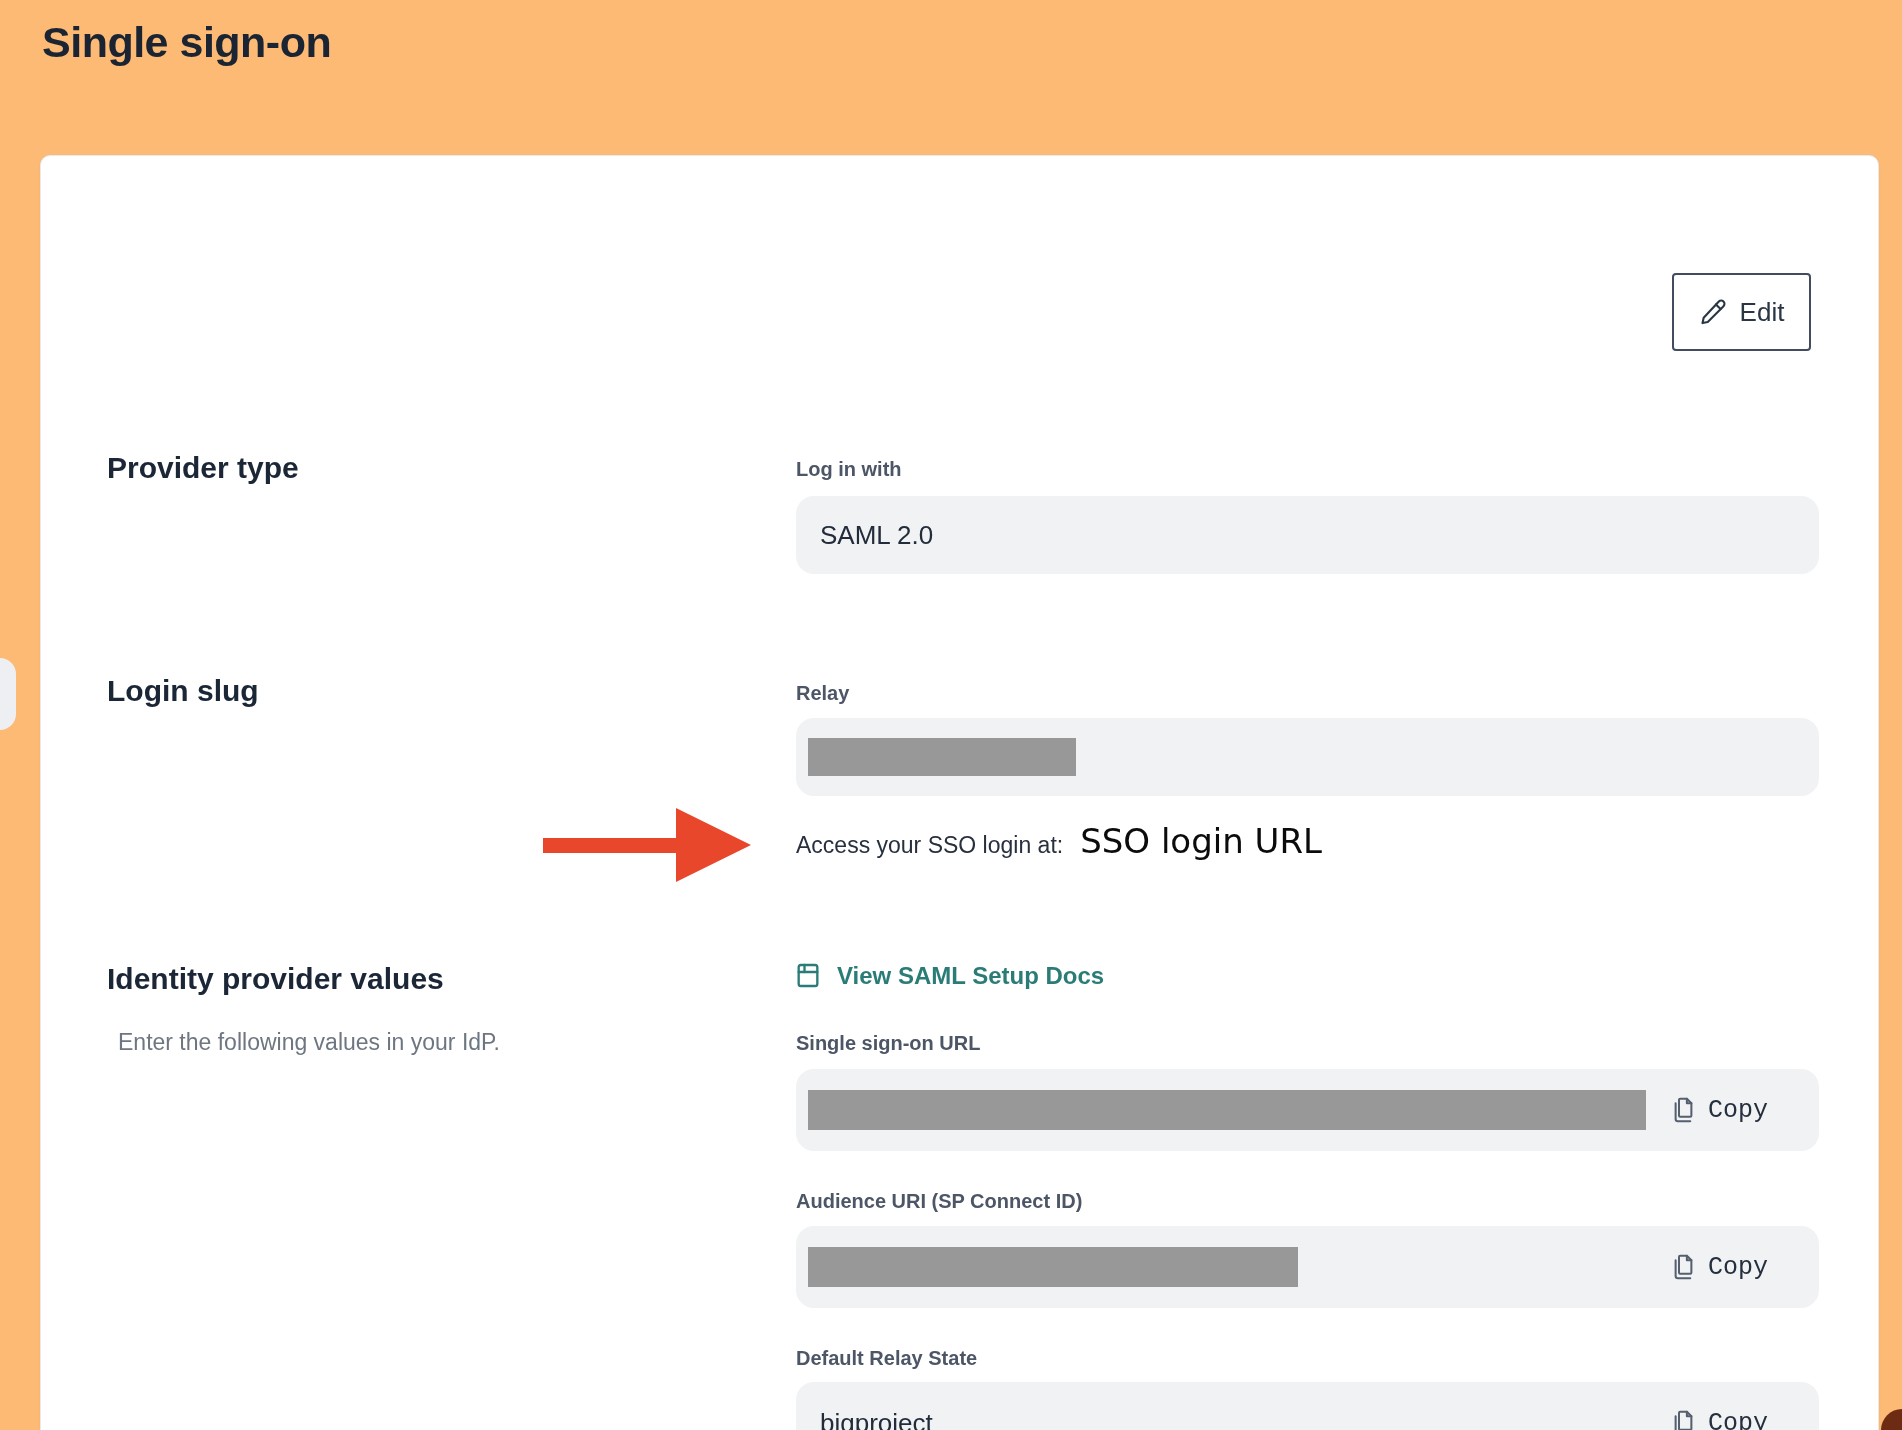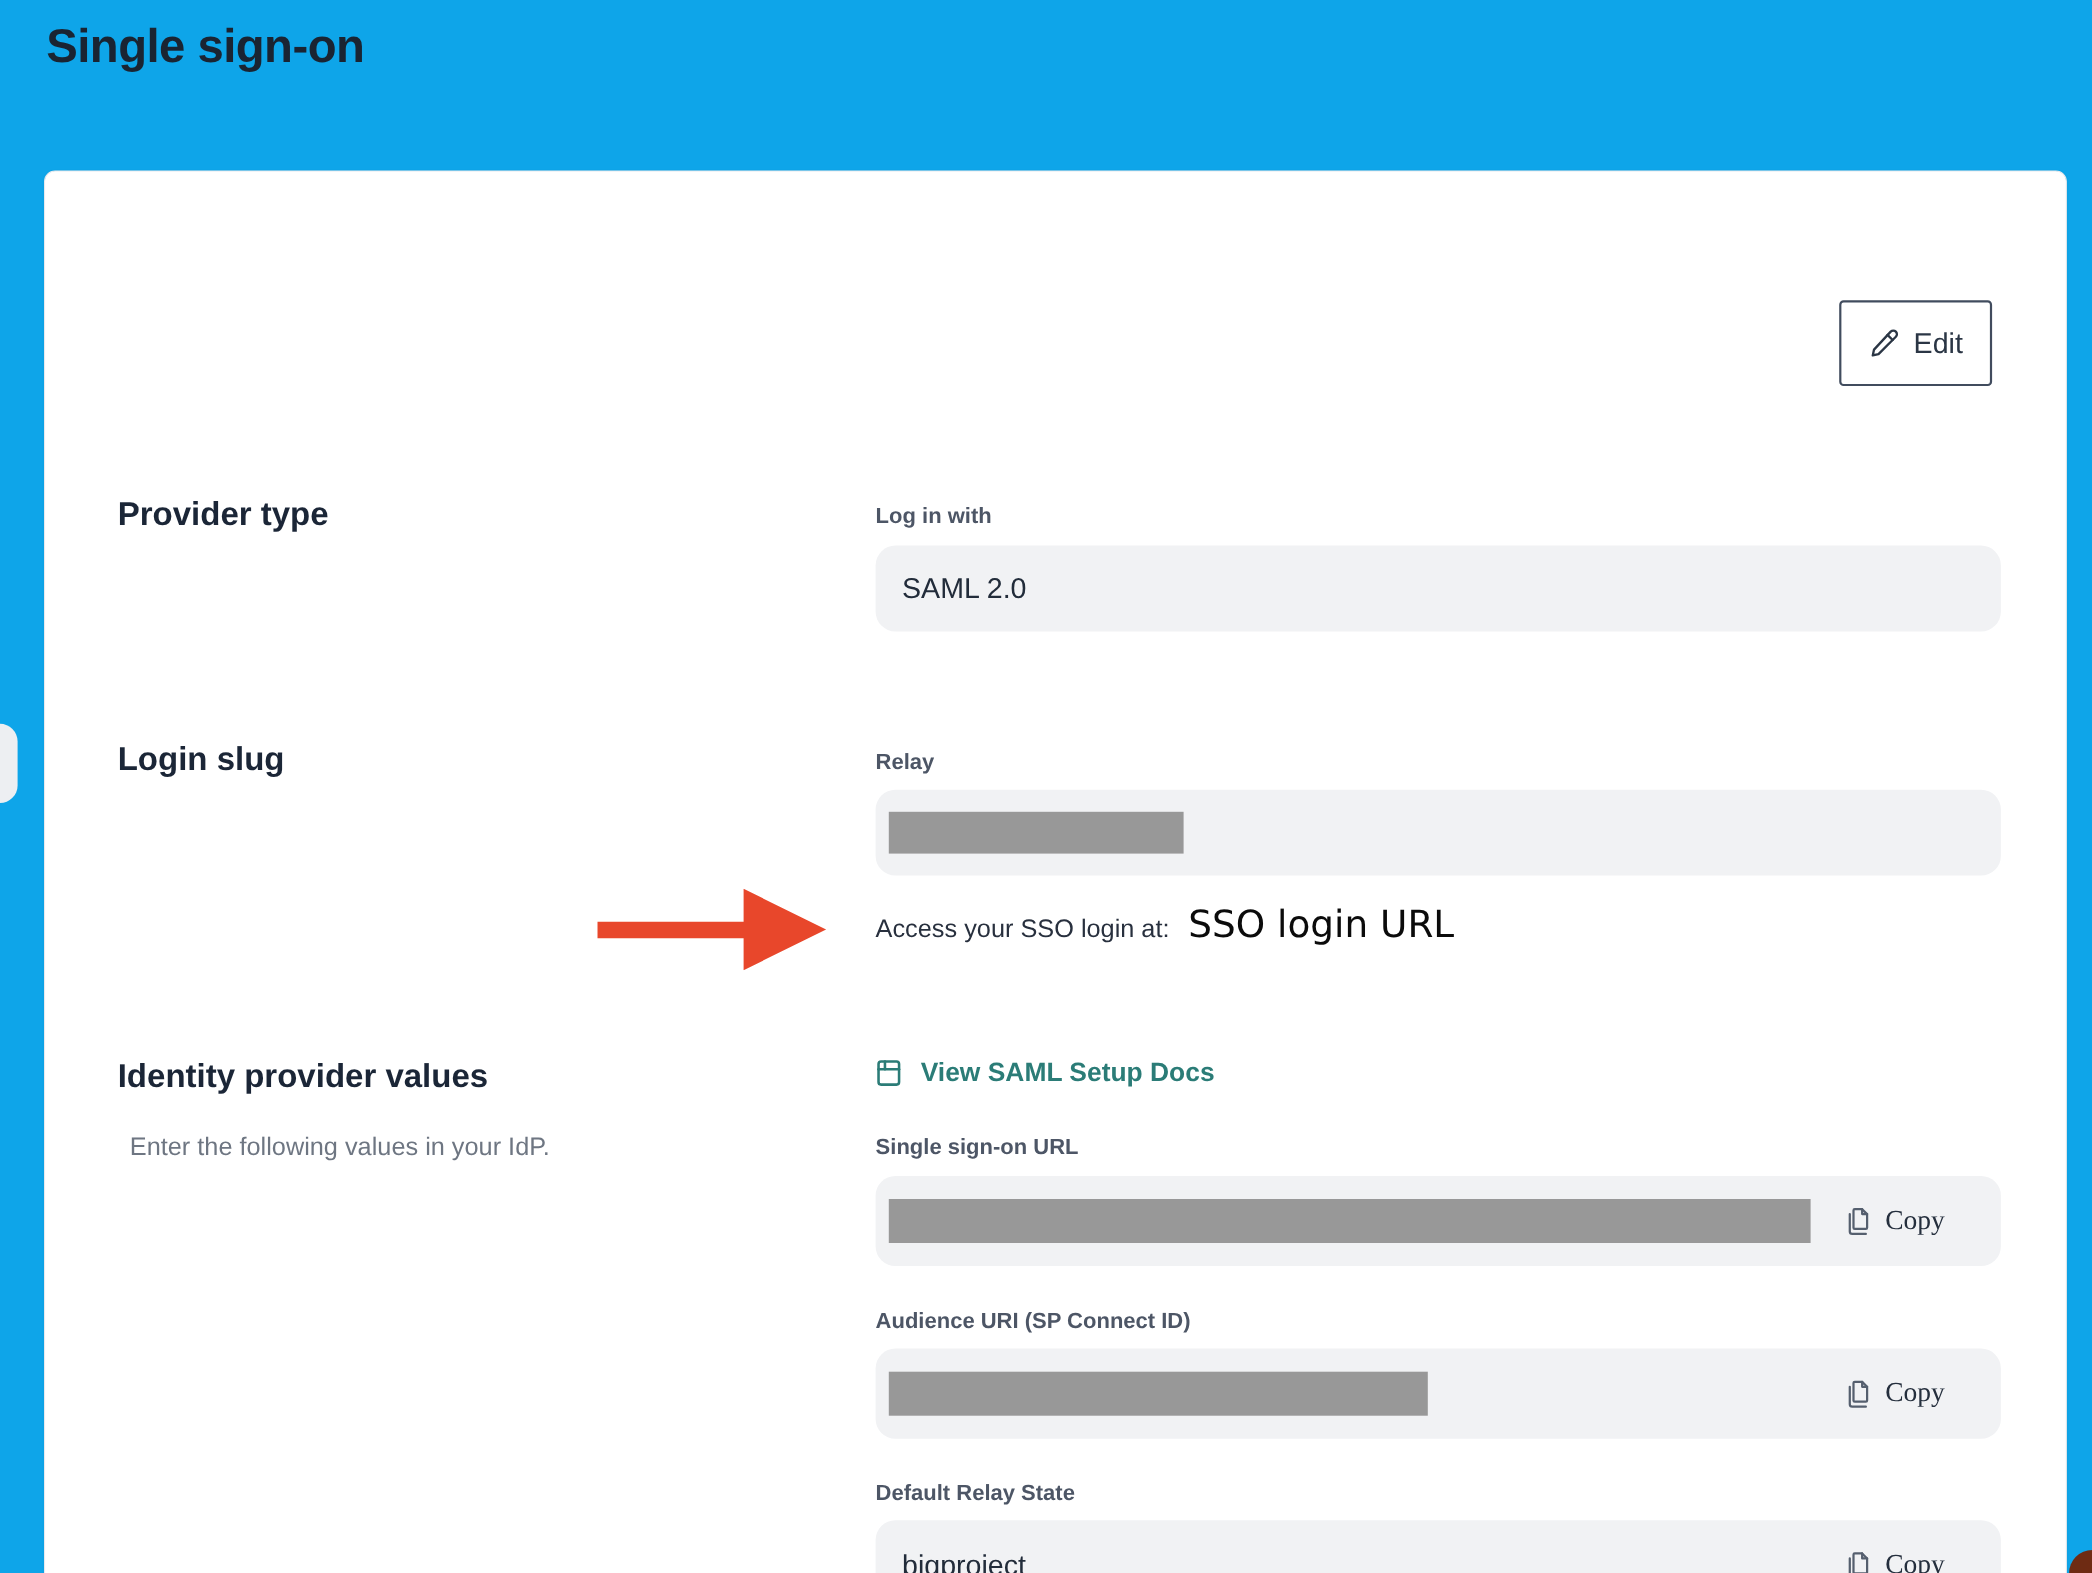--- a/index.html
+++ b/index.html
@@ -1,18 +1,18 @@
 <!DOCTYPE html>
 <html><head>
 <meta charset="utf-8">
 <style>
   html,body{margin:0;padding:0;background:#f7f8f9;}
   #screen{
     position:relative;width:1902px;height:1430px;overflow:hidden;
-    background:#0ea5e9;font-family:"Liberation Sans",sans-serif;color:#1b2637;
+    background:#fdba74;font-family:"Liberation Sans",sans-serif;color:#1b2637;
   }
   .page-title{
     position:absolute;left:42px;top:18px;margin:0;
     font-size:43px;font-weight:700;color:#1a2432;letter-spacing:-0.5px;
   }
   .drawer-handle{
     position:absolute;left:0;top:658px;width:16px;height:72px;
     background:#edeff2;border-radius:0 16px 16px 0;
   }
   .card{
@@ -57,21 +57,21 @@
     margin-left:12px;height:38px;background:#989898;
   }
   .tall .redacted-bar{height:40px;}
   .bar-slug{width:268px;}
   .bar-sso{width:838px;}
   .bar-aud{width:490px;}
   .copy-group{
     position:absolute;right:51px;top:50%;transform:translateY(-50%);
     display:flex;align-items:center;gap:11px;
     background:none;border:none;padding:0;cursor:pointer;
-    font-family:Liberation Serif, serif;font-size:25px;color:#252f3d;
+    font-family:Liberation Mono, monospace;font-size:25px;color:#252f3d;
   }
   .copy-group svg{width:27px;height:27px;stroke:#555f6e;}
   .arrow-annotation{
     position:absolute;left:502px;top:652px;width:208px;height:74px;
   }
   .access-row{
     position:absolute;left:755px;top:665px;
     display:flex;align-items:baseline;gap:17px;white-space:nowrap;
   }
   .access-prefix{font-size:23px;color:#28303e;}

